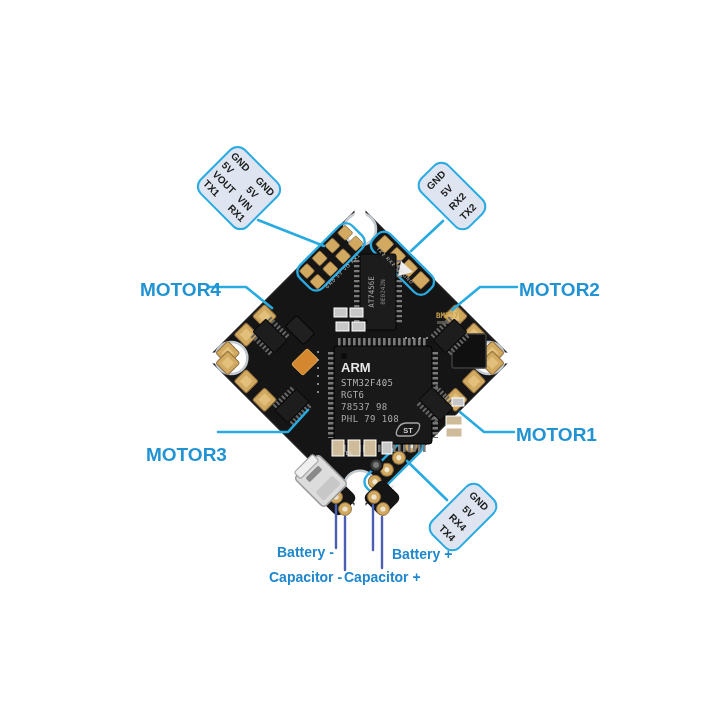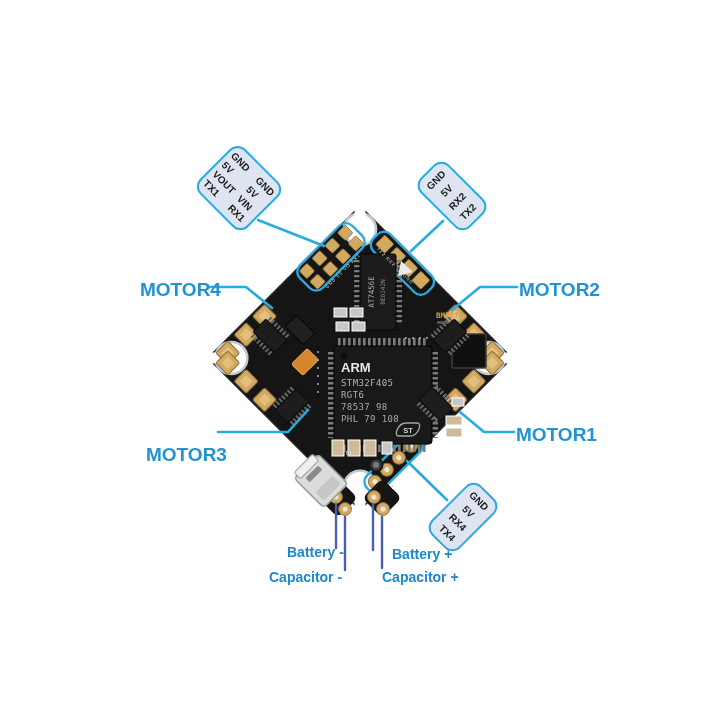--- a/index.html
+++ b/index.html
@@ -20,24 +20,24 @@
 
   
   .motor-label{position:absolute;font-size:19px;font-weight:bold;color:#2193d2;white-space:nowrap;}
   .label-motor4{left:140px;top:279px;}
   .label-motor3{left:146px;top:424px;margin-top:20px;}
   .label-motor2{left:519px;top:279px;}
   .label-motor1{left:516px;top:424px;}
 
   
   .pwr-label{position:absolute;font-size:14px;font-weight:bold;color:#1f87cd;white-space:nowrap;}
-  .label-batt-neg{left:287px;top:544px;}
+  .label-batt-neg{left:277px;top:544px;}
   .label-batt-pos{left:374px;top:546px;padding-left:18px;}
   .label-cap-neg{left:269px;top:569px;}
-  .label-cap-pos{left:382px;top:569px;}
+  .label-cap-pos{left:344px;top:569px;}
 </style>
 </head>
 <body>
 
 <div class="stage">
 
 <svg width="720" height="720" viewBox="0 0 720 720">
 
   <g transform="translate(360,358) rotate(45)">
     <rect x="-107.5" y="-107.5" width="215" height="215" rx="6" fill="#151515" stroke="#232323" stroke-width="1.5"></rect>

